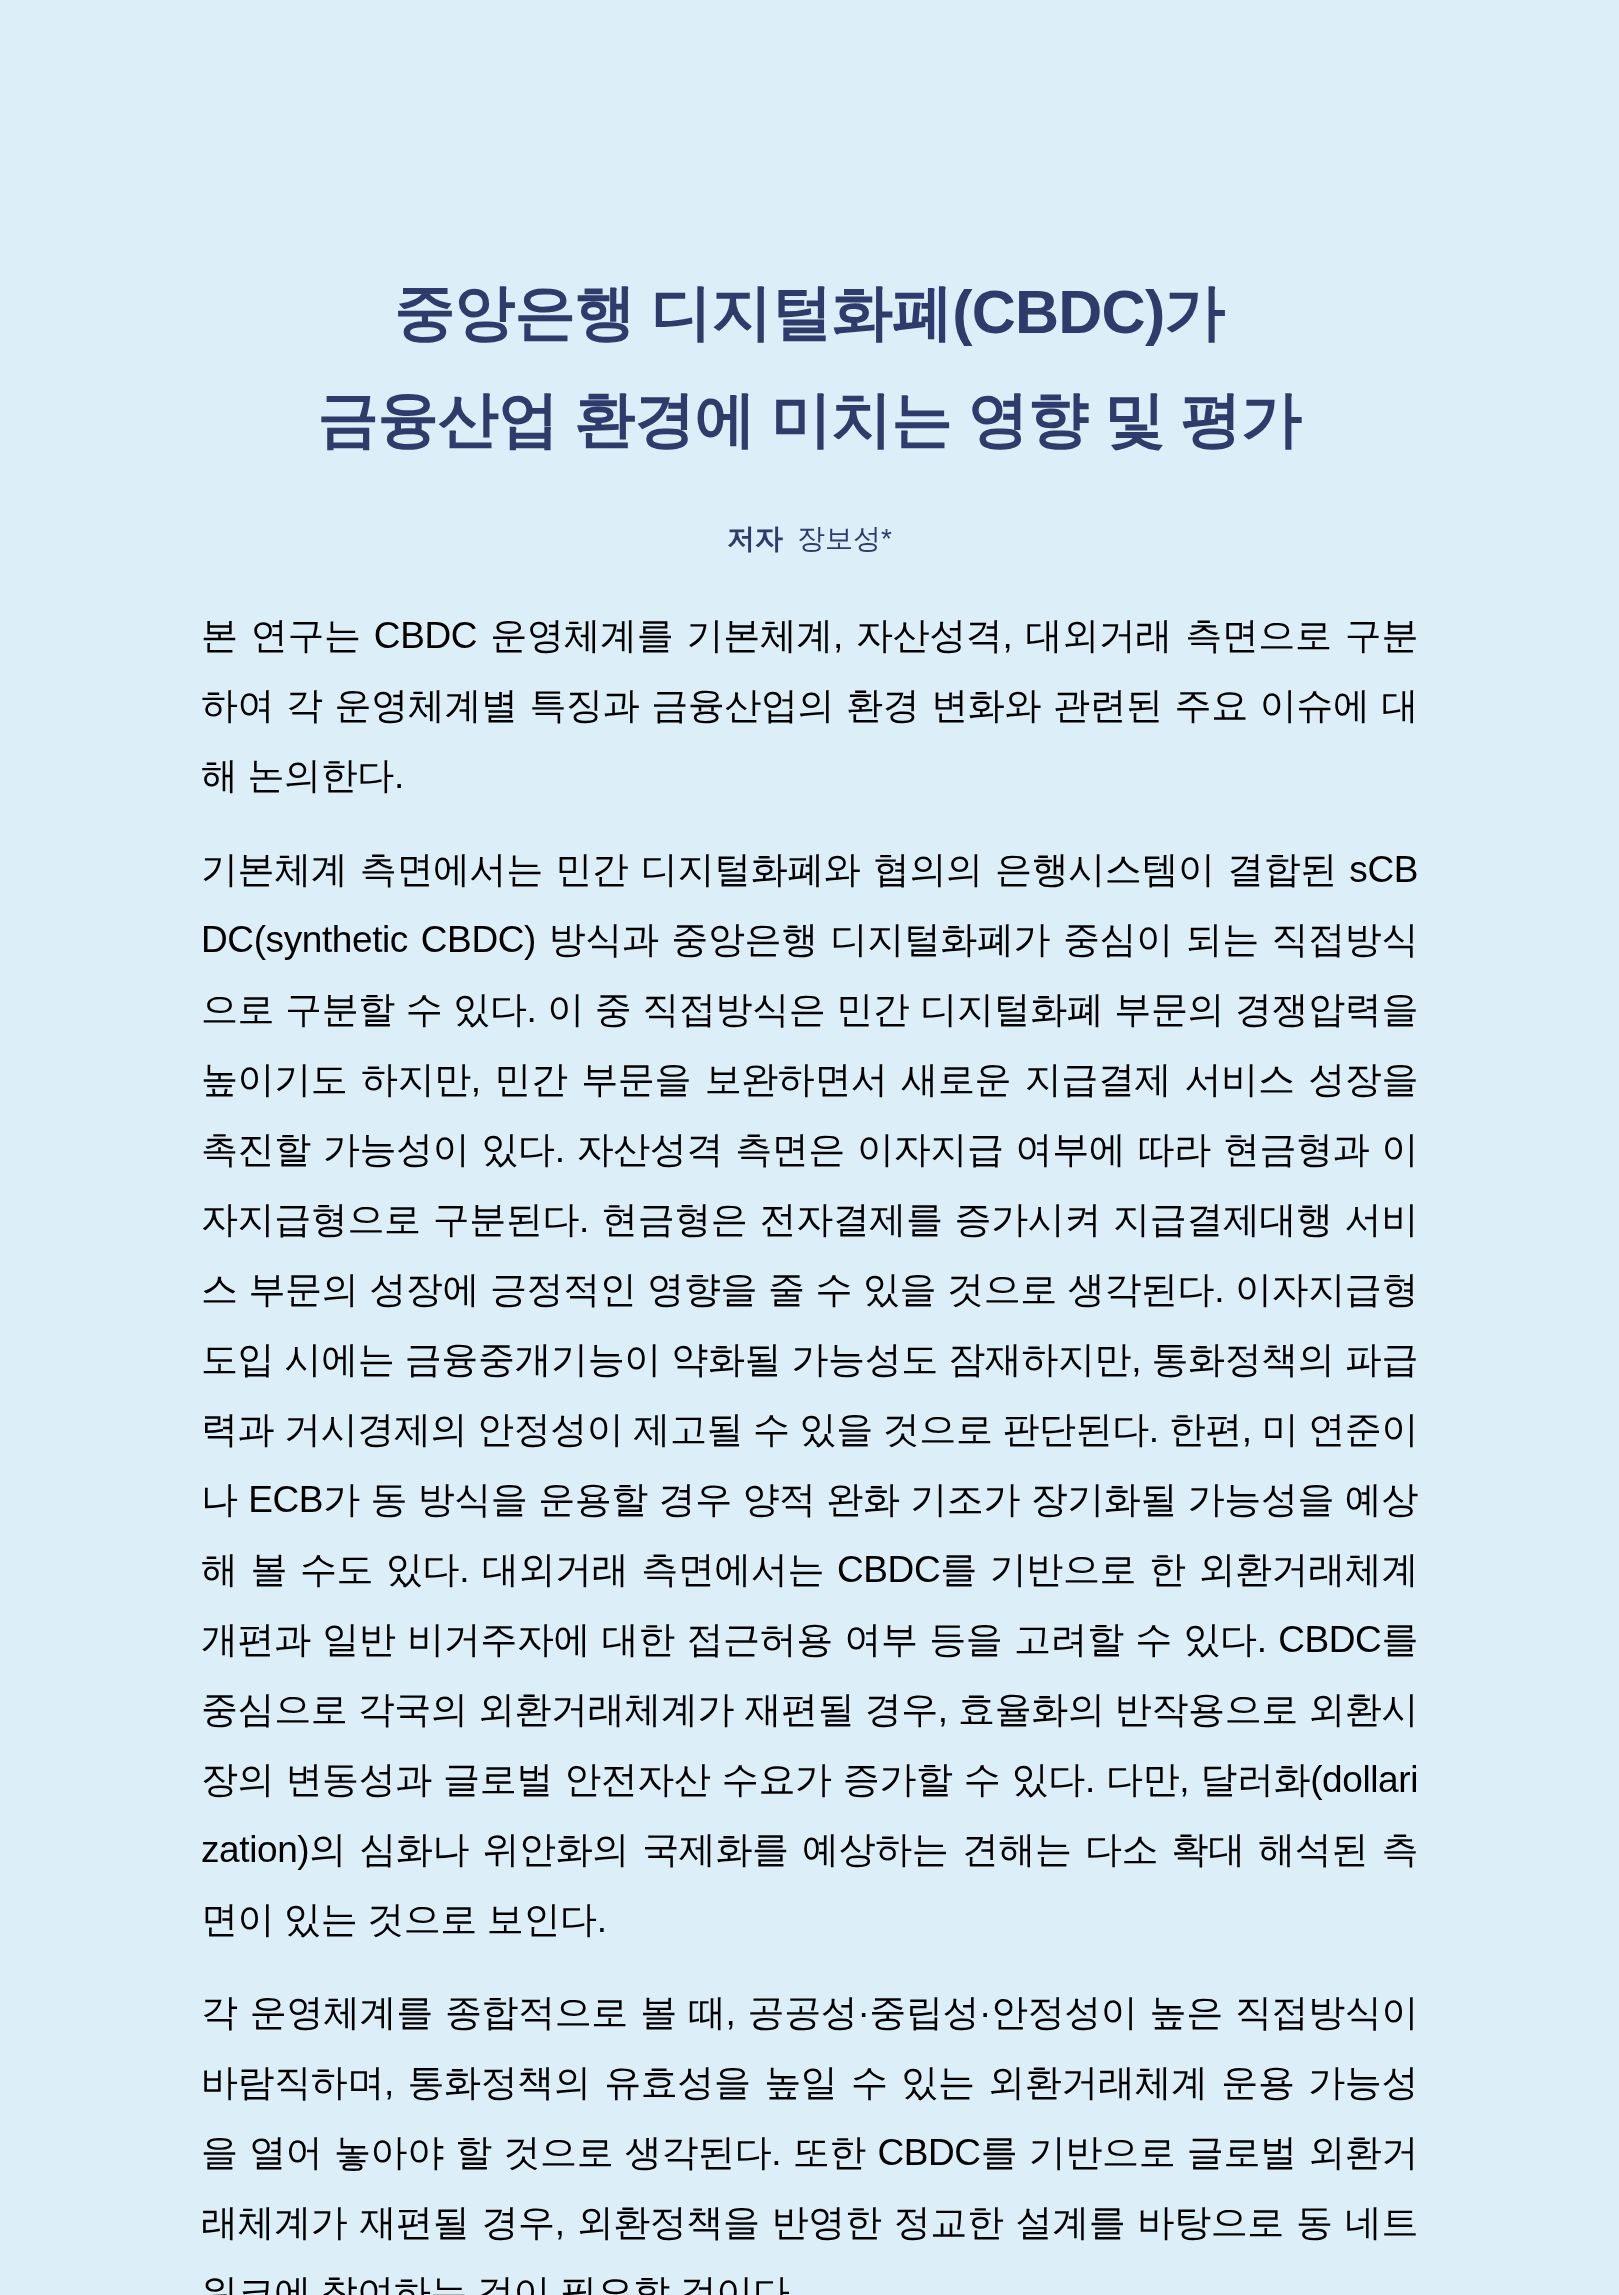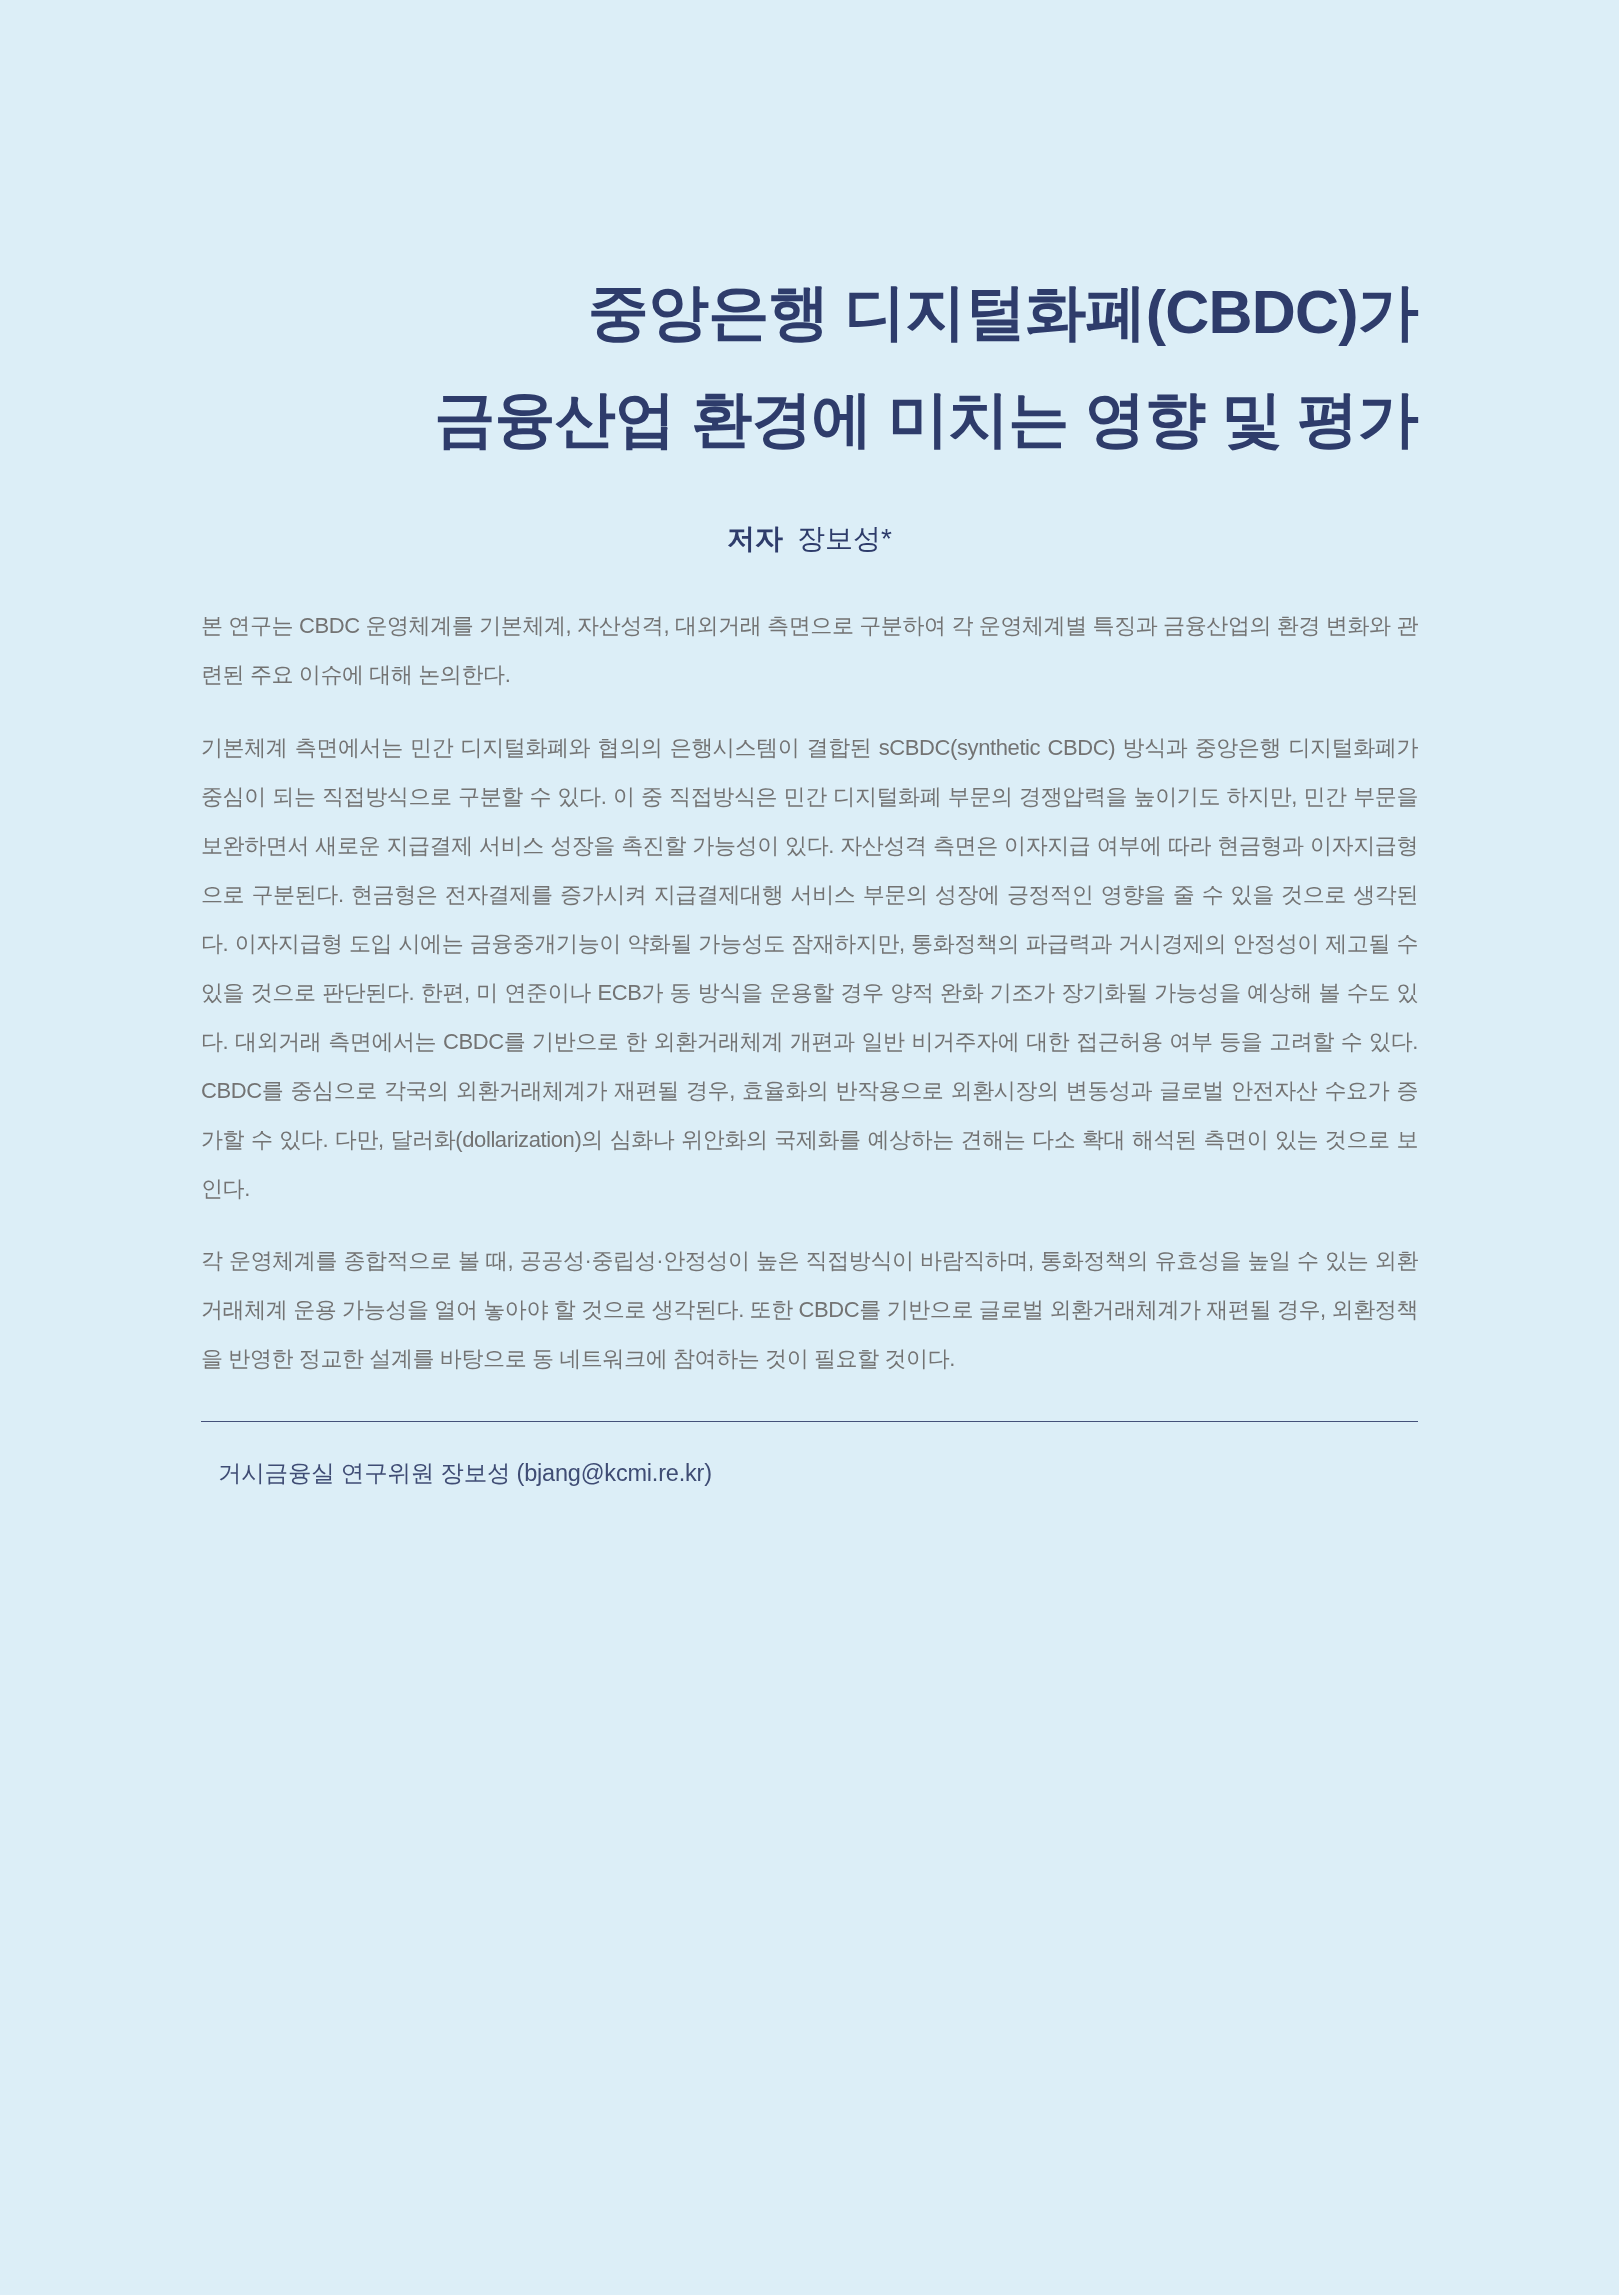--- a/index.html
+++ b/index.html
@@ -13,21 +13,21 @@
     height: 2295px;
     margin: 0 auto;
     background: #dceef7;
     font-family: "Liberation Sans", sans-serif;
     color: #35436f;
     overflow: hidden;
     box-sizing: border-box;
     padding: 259px 201px 0 201px;
   }
   .title {
-    text-align: right;
+    text-align: center;
     font-size: 61px;
     line-height: 107px;
     font-weight: 700;
     color: #2e3c6b;
     letter-spacing: -0.8px;
     margin: 0;
   }
   .author-row {
     margin-top: 49px;
     text-align: center;
@@ -40,25 +40,25 @@
     margin-right: 14px;
   }
   .author-name {
     font-weight: 400;
   }
   .abstract {
     margin-top: 45px;
   }
   .abstract p {
     margin: 0 0 23.5px 0;
-    font-size: 22px;
-    line-height: 49px;
+    font-size: 37px;
+    line-height: 70px;
     text-align: justify;
     word-break: break-all;
-    color: #737373;
+    color: #000000;
     letter-spacing: -0.4px;
   }
   .divider {
     border: none;
     border-top: 1.6px solid #44517a;
     margin: 38px 0 0 0;
     width: 100%;
   }
   .footnote {
     margin-top: 28px;

